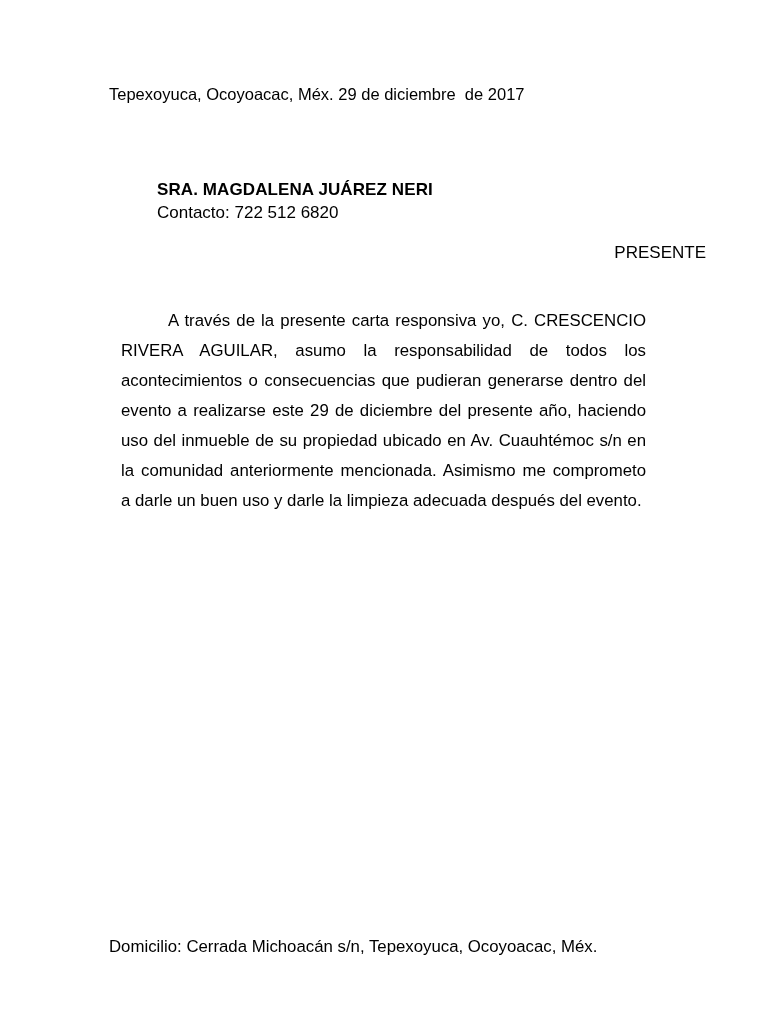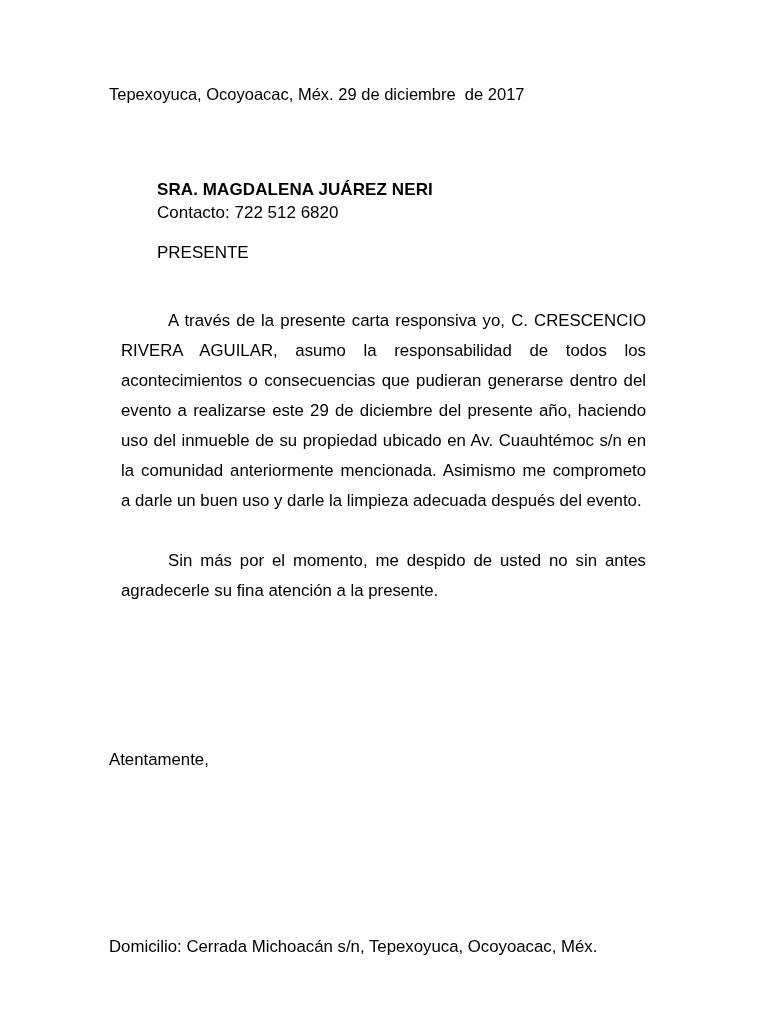--- a/index.html
+++ b/index.html
@@ -50,20 +50,21 @@
     letter-spacing: 0.1px;
   }
   .recipient-contact {
     font-size: 17px;
     line-height: 24px;
   }
   .recipient-presente {
     font-size: 17px;
     line-height: 24px;
     margin-top: 16px;
+    text-align: right;
   }
 
   
   .body-block {
     position: absolute;
     top: 294px;
     left: 109px;
     width: 549px;
   }
   .para {
@@ -120,24 +121,22 @@
   <div class="date-line">Tepexoyuca, Ocoyoacac, Méx. 29 de diciembre  de 2017</div>
 
   <div class="recipient">
     <div class="recipient-name">SRA. MAGDALENA JUÁREZ NERI</div>
     <div class="recipient-contact">Contacto: 722 512 6820</div>
     <div class="recipient-presente">PRESENTE</div>
   </div>
 
   <div class="body-block">
     <p class="para">A través de la presente carta responsiva yo, C. CRESCENCIO RIVERA AGUILAR, asumo la responsabilidad de todos los acontecimientos o consecuencias que pudieran generarse dentro del evento a realizarse este 29 de diciembre del presente año, haciendo uso del inmueble de su propiedad ubicado en Av. Cuauhtémoc s/n en la comunidad anteriormente mencionada. Asimismo me comprometo a darle un buen uso y darle la limpieza adecuada después del evento.</p>
-    <p class="para">Sin más por el momento, me despido de usted no sin antes agradecerle su fina atención a la presente.</p>
   </div>
 
-  <div class="closing">Atentamente,</div>
 
   <div class="signature-space"></div>
 
 
   <div class="signer-details">
     <div>Domicilio: Cerrada Michoacán s/n, Tepexoyuca, Ocoyoacac, Méx.</div>
   </div>
 
 </div>
 

